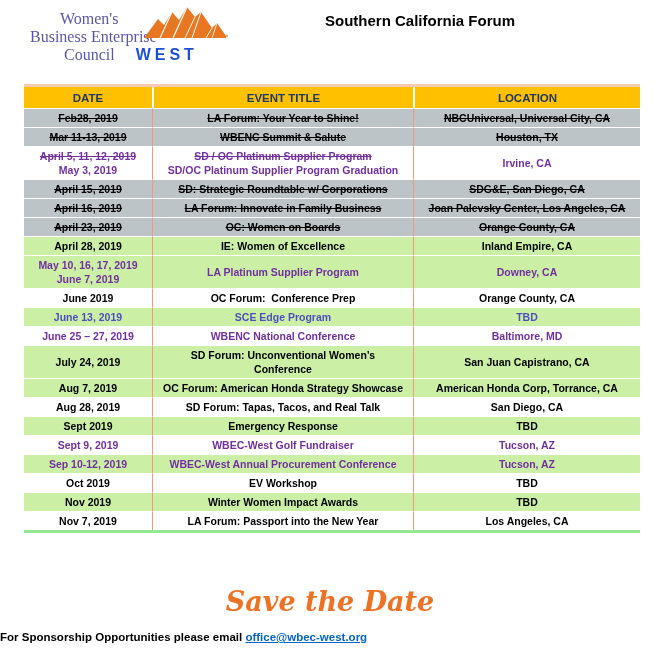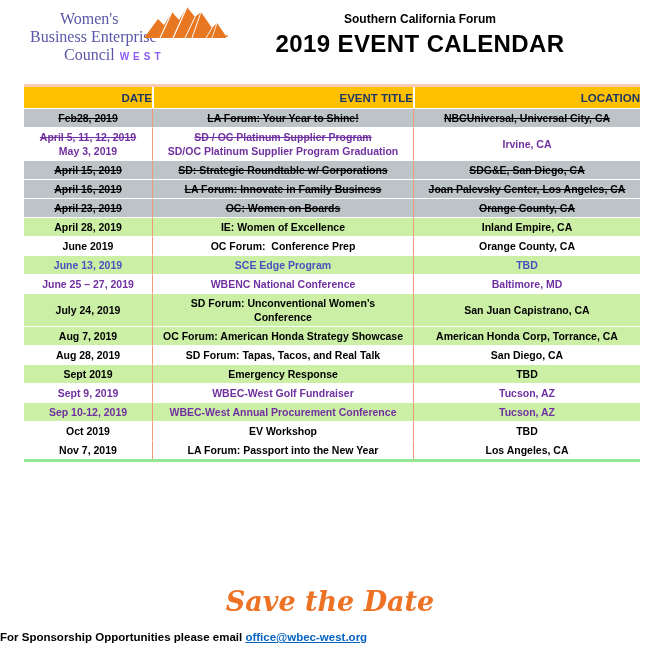--- a/index.html
+++ b/index.html
@@ -5,32 +5,32 @@
   html,body{margin:0;padding:0;background:#ffffff;}
   body{width:660px;height:660px;overflow:hidden;font-family:"Liberation Sans",sans-serif;}
   .page{position:relative;width:660px;height:660px;background:#ffffff;}
 
   
   .logo{position:absolute;left:30px;top:10px;width:182px;color:#5B57A8;font-family:"Liberation Serif",serif;}
   .mtn{position:absolute;top:-5px;right:-16px;width:84px;height:36px;}
   .logo-l1{font-size:16px;line-height:18px;margin-left:30px;}
   .logo-l2{font-size:16px;line-height:18px;}
   .logo-l3{font-size:16px;line-height:18px;margin-left:34px;}
-  .west{color:#8b5cf6;font-family:"Liberation Sans",sans-serif;font-weight:bold;font-size:10px;letter-spacing:4px;margin-left:5px;}
+  .west{color:#1d4ed8;font-family:"Liberation Sans",sans-serif;font-weight:bold;font-size:16px;letter-spacing:4px;margin-left:21px;}
 
   
   .titles{position:absolute;left:250px;top:12px;width:340px;text-align:center;color:#000;}
-  .forum-title{font-size:12px;font-weight:bold;}
+  .forum-title{font-size:15px;font-weight:bold;}
   .main-title{font-size:24px;font-weight:bold;margin-top:4px;letter-spacing:0.4px;}
 
   
   .tablewrap{position:absolute;left:24px;top:84px;width:616px;}
   table{border-collapse:separate;border-spacing:0;table-layout:fixed;width:616px;
         border-top:3px solid #F8CBB2;border-bottom:3px solid #93E893;}
-  th{background:#FFC000;color:#1F3864;font-size:11.5px;font-weight:bold;height:19px;padding:1px 0;text-align:right;}
+  th{background:#FFC000;color:#1F3864;font-size:11.5px;font-weight:bold;height:19px;padding:1px 0;text-align:center;}
   th + th{border-left:2px solid #ffffff;}
   td{padding:2px 3px;text-align:center;vertical-align:middle;font-weight:bold;font-size:10.5px;}
   td + td{border-left:1.5px solid #F2997A;}
   tbody td{border-top:1px solid #ffffff;}
   .line{line-height:14px;white-space:nowrap;overflow:hidden;}
   .strike{text-decoration:line-through;}
   .bg-gray  td{background:#BDC4C8;}
   .bg-green td{background:#CCEFA6;margin-left:45px;}
   .bg-white td{background:#ffffff;}
   .fg-black  td{color:#000000;}
@@ -59,21 +59,20 @@
       <path d="M73,18 L68,33" stroke="#ffffff" stroke-width="0.8" fill="none"></path>
       <circle cx="83" cy="31" r="0.9" fill="#E87722"></circle>
     </svg>
     <div class="logo-l1">Women's</div>
     <div class="logo-l2">Business Enterprise</div>
     <div class="logo-l3"><span>Council</span><span class="west">WEST</span></div>
   </div>
 
   <div class="titles">
     <div class="forum-title">Southern California Forum</div>
-    <div class="main-title">2019 EVENT CALENDAR</div>
   </div>
 
   <div class="tablewrap">
     <table>
       <colgroup>
         <col style="width:128px">
         <col style="width:261px">
         <col style="width:227px">
       </colgroup>
       <thead>
@@ -88,20 +87,31 @@
             <td>
               <div class="line strike">Feb28, 2019</div>
             </td>
             <td>
               <div class="line strike">LA Forum: Your Year to Shine!</div>
             </td>
             <td>
               <div class="line strike">NBCUniversal, Universal City, CA</div>
             </td>
           </tr>
+          <tr class="bg-gray fg-black">
+            <td>
+              <div class="line strike">Mar 11-13, 2019</div>
+            </td>
+            <td>
+              <div class="line strike">WBENC Summit &amp; Salute</div>
+            </td>
+            <td>
+              <div class="line strike">Houston, TX</div>
+            </td>
+          </tr>
           <tr class="bg-white fg-purple">
             <td>
               <div class="line strike">April 5, 11, 12, 2019</div>
               <div class="line">May 3, 2019</div>
             </td>
             <td>
               <div class="line strike">SD / OC Platinum Supplier Program</div>
               <div class="line">SD/OC Platinum Supplier Program Graduation</div>
             </td>
             <td>
@@ -145,20 +155,32 @@
             <td>
               <div class="line">April 28, 2019</div>
             </td>
             <td>
               <div class="line">IE: Women of Excellence</div>
             </td>
             <td>
               <div class="line">Inland Empire, CA</div>
             </td>
           </tr>
+          <tr class="bg-green fg-purple">
+            <td>
+              <div class="line">May 10, 16, 17, 2019</div>
+              <div class="line">June 7, 2019</div>
+            </td>
+            <td>
+              <div class="line">LA Platinum Supplier Program</div>
+            </td>
+            <td>
+              <div class="line">Downey, CA</div>
+            </td>
+          </tr>
           <tr class="bg-white fg-black">
             <td>
               <div class="line">June 2019</div>
             </td>
             <td>
               <div class="line">OC Forum:&nbsp; Conference Prep</div>
             </td>
             <td>
               <div class="line">Orange County, CA</div>
             </td>
@@ -251,20 +273,31 @@
             <td>
               <div class="line">Tucson, AZ</div>
             </td>
           </tr>
           <tr class="bg-white fg-black">
             <td>
               <div class="line">Oct 2019</div>
             </td>
             <td>
               <div class="line">EV Workshop</div>
+            </td>
+            <td>
+              <div class="line">TBD</div>
+            </td>
+          </tr>
+          <tr class="bg-green fg-black">
+            <td>
+              <div class="line">Nov 2019</div>
+            </td>
+            <td>
+              <div class="line">Winter Women Impact Awards</div>
             </td>
             <td>
               <div class="line">TBD</div>
             </td>
           </tr>
           <tr class="bg-white fg-black">
             <td>
               <div class="line">Nov 7, 2019</div>
             </td>
             <td>

